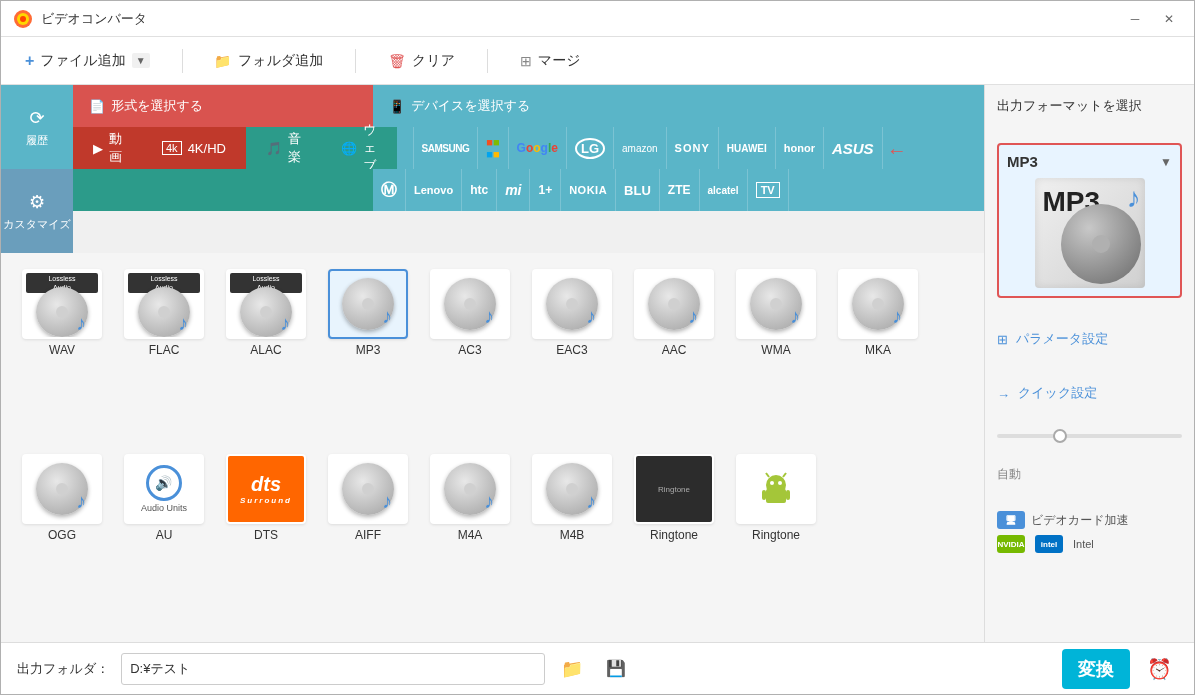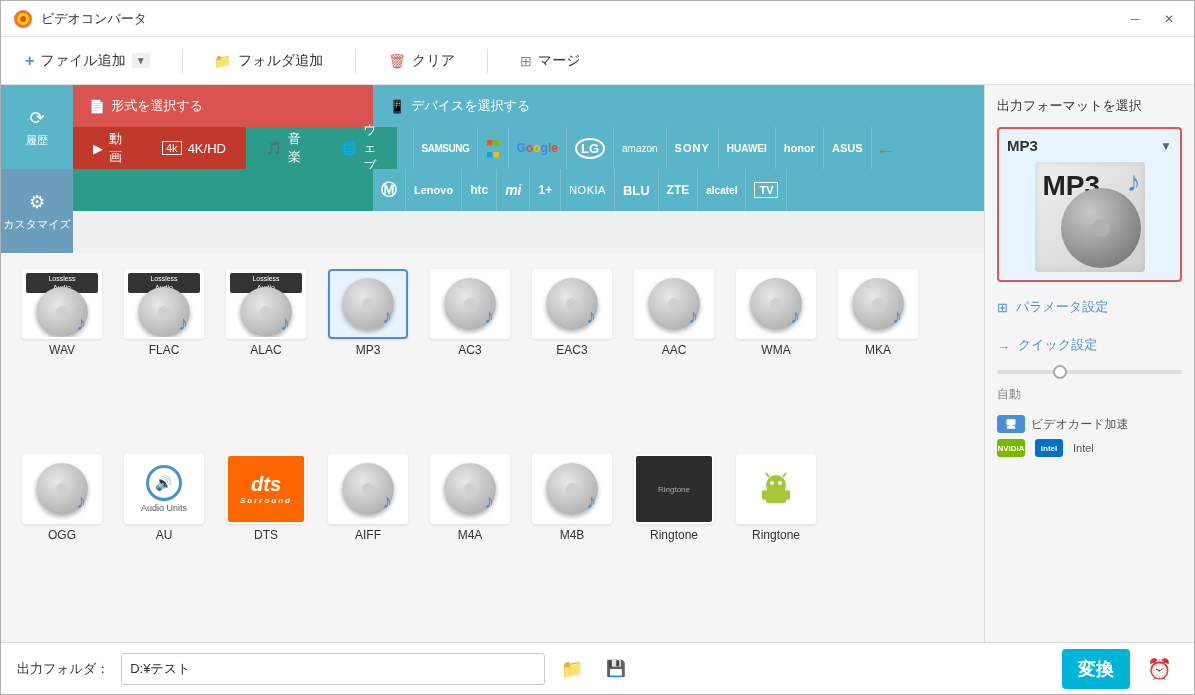--- a/index.html
+++ b/index.html
@@ -263,21 +263,21 @@
     }
 
     
     .right-panel {
       width: 210px;
       background: #f5f5f5;
       border-left: 1px solid #ddd;
       display: flex;
       flex-direction: column;
       padding: 12px;
-      gap: 12px;
+      gap: 28px;
       flex-shrink: 0;
     }
 
     .output-format-label {
       font-size: 13px;
       color: #333;
       font-weight: 500;
     }
 
     .output-format-selector {
@@ -740,21 +740,21 @@
 
               <div class="brand-item">
                 <span style="font-size:10px;font-weight:bold;color:white;">HUAWEI</span>
               </div>
 
               <div class="brand-item">
                 <span style="font-size:11px;color:white;">honor</span>
               </div>
 
               <div class="brand-item">
-                <span style="font-size:11px;font-weight:bold;color:white;">ASUS</span>
+                <span style="font-size:15px;font-weight:bold;color:white;font-style:italic;">ASUS</span>
               </div>
               <span class="red-arrow">←</span>
             </div>
           </div>
 
           <div style="display:flex; height:42px; flex-shrink:0;">
             <div style="flex:0 0 300px; background:#2c9b8a; display:flex; align-items:center; justify-content:center;">
             </div>
             <div class="device-brands-combined">
 
@@ -772,21 +772,21 @@
 
               <div class="brand-item">
                 <span style="font-size:14px;color:white;font-weight:bold;font-style:italic;">mi</span>
               </div>
 
               <div class="brand-item">
                 <span style="font-size:12px;color:white;">1+</span>
               </div>
 
               <div class="brand-item">
-                <span style="font-size:11px;color:white;font-weight:normal;letter-spacing:0.5px;">NOKIA</span>
+                <span style="font-size:11px;color:white;font-weight:bold;letter-spacing:0.5px;">NOKIA</span>
               </div>
 
               <div class="brand-item">
                 <span style="font-size:13px;color:white;font-weight:bold;">BLU</span>
               </div>
 
               <div class="brand-item">
                 <span style="font-size:12px;color:white;font-weight:bold;">ZTE</span>
               </div>
 

